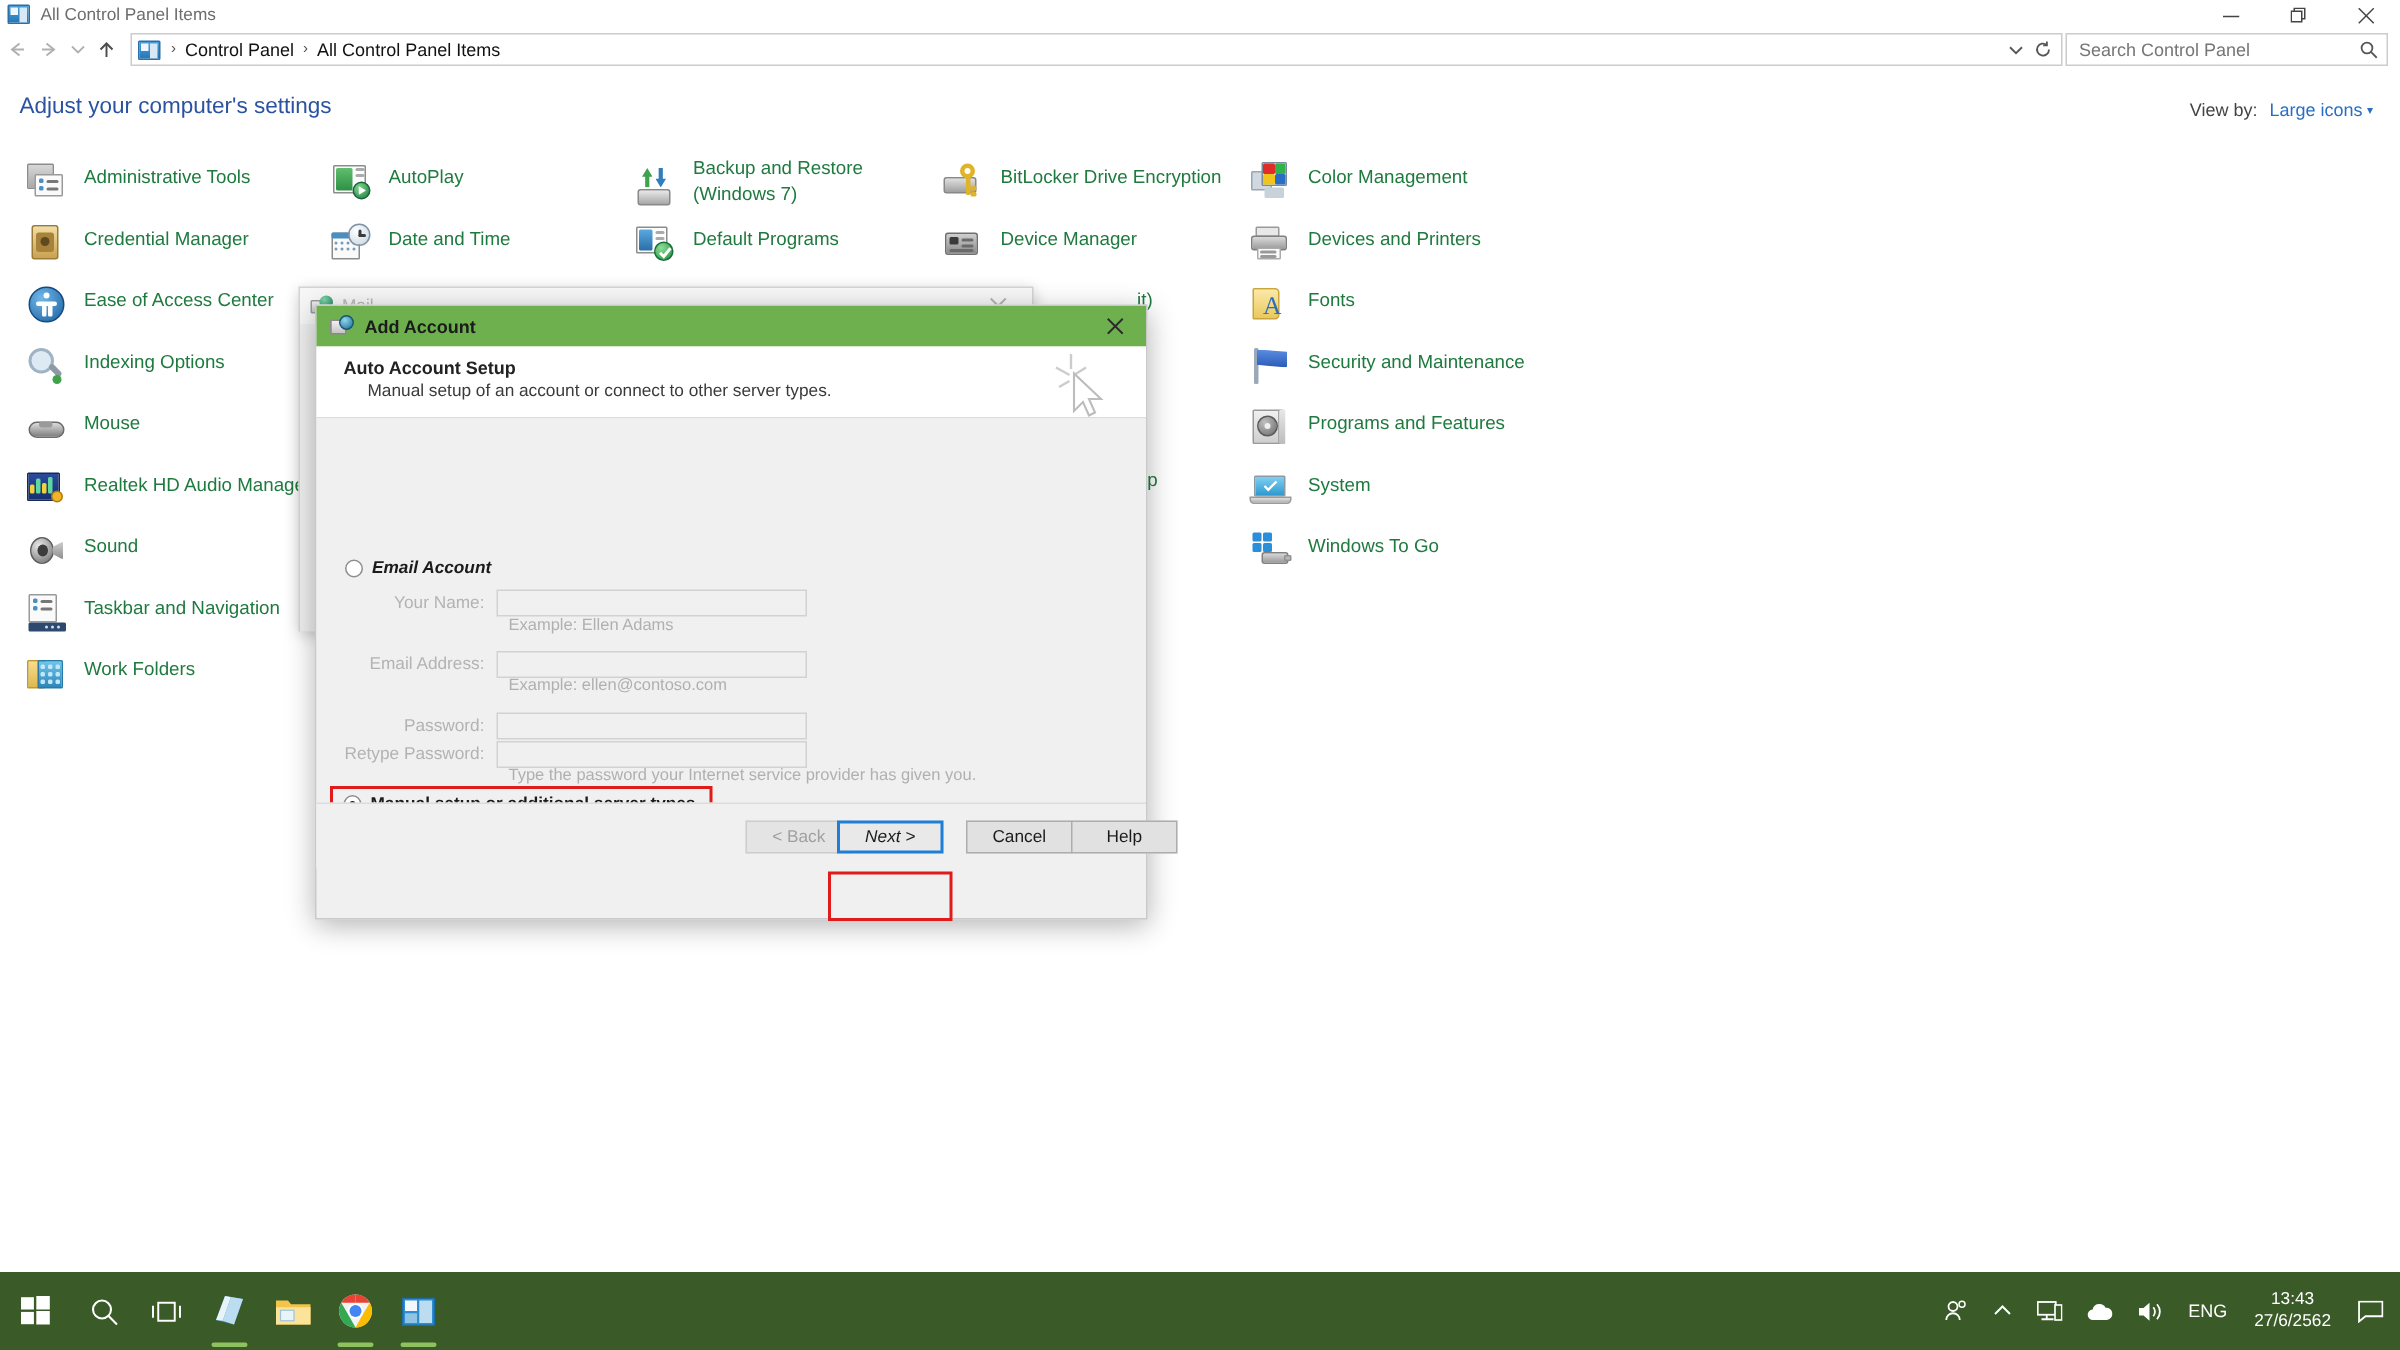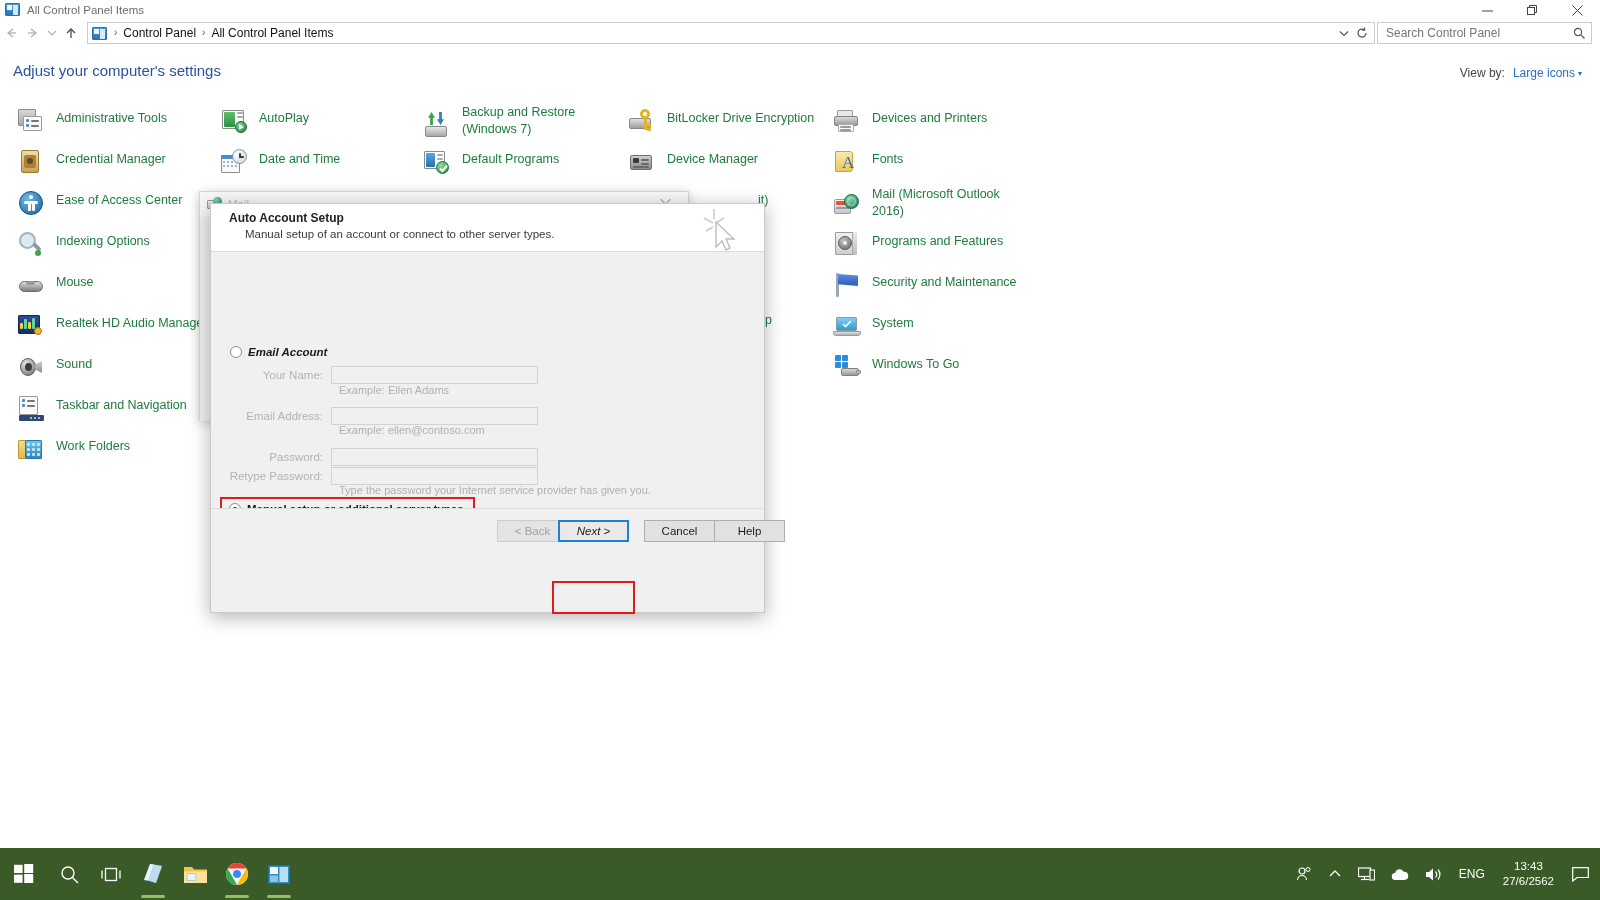--- a/index.html
+++ b/index.html
@@ -579,67 +579,69 @@
           <div class="ico"></div>
           <div class="lbl" style="margin-left:68px;">esktop</div>
         </div>
         <div class="cp-item" style="height:41px;margin-top:40px;">
           <div class="ico"></div>
           <div class="lbl" style="">er</div>
         </div>
       </div>
 
       <div class="cp-col" style="left:830px;">
+        <div class="cp-item">
+          <div class="ico">
+            <div class="sq" style="left:2px;top:8px;width:14px;height:13px;background:#d0d8e0;border:1px solid #9aa6b0;"></div>
+            <div class="sq" style="left:9px;top:2px;width:17px;height:16px;border:1px solid #7a8a98;background:#fff;"></div>
+            <div class="sq" style="left:10px;top:3px;width:7.5px;height:7px;background:#e02b2b;"></div>
+            <div class="sq" style="left:17.5px;top:3px;width:7.5px;height:7px;background:#2fb34a;"></div>
+            <div class="sq" style="left:10px;top:10px;width:7.5px;height:7px;background:#f0c41a;"></div>
+            <div class="sq" style="left:17.5px;top:10px;width:7.5px;height:7px;background:#2a6ec4;"></div>
+            <div class="sq" style="left:11px;top:19px;width:13px;height:7px;background:#c8d2da;"></div>
+          </div>
+          <div class="lbl">Color Management</div>
+        </div>
 
         <div class="cp-item">
           <div class="ico">
             <div class="sq" style="left:5px;top:4px;width:16px;height:7px;background:#e8e8e8;border:1px solid #9a9a9a;"></div>
             <div class="sq" style="left:2px;top:10px;width:24px;height:10px;background:linear-gradient(#dadada,#9a9a9a);border:1px solid #808080;border-radius:2px;"></div>
             <div class="sq" style="left:6px;top:18px;width:16px;height:8px;background:#fafafa;border:1px solid #aaa;"></div>
             <div class="sq" style="left:8px;top:20px;width:11px;height:1.5px;background:#999;"></div>
             <div class="sq" style="left:8px;top:23px;width:11px;height:1.5px;background:#999;"></div>
           </div>
           <div class="lbl">Devices and Printers</div>
         </div>
 
         <div class="cp-item">
           <div class="ico">
             <div class="sq" style="left:3px;top:4px;width:18px;height:21px;background:linear-gradient(#fbe9a8,#e9c95e);border:1px solid #c9a53c;border-radius:1px 3px 3px 1px;"></div>
             <div style="position:absolute;left:10px;top:6px;font-size:17px;color:#2a6ec4;font-family:'Liberation Serif',serif;line-height:20px;">A</div>
           </div>
           <div class="lbl">Fonts</div>
         </div>
 
-        <div class="cp-item two-line">
-          <div class="ico" style="margin-top:5px;">
-            <div class="sq" style="left:2px;top:8px;width:17px;height:15px;background:linear-gradient(#f2f2f2,#c8c8c8);border:1px solid #9a9a9a;border-radius:2px;"></div>
-            <div class="sq" style="left:4px;top:10px;width:13px;height:4px;background:#e8523a;"></div>
-            <div class="sq" style="left:4px;top:16px;width:13px;height:2px;background:#8a9aa8;"></div>
-            <div class="sq" style="left:12px;top:3px;width:15px;height:15px;border-radius:50%;background:radial-gradient(circle at 35% 30%,#7fd8b0,#1d7a52);border:1px solid #176040;"></div>
-            <div class="sq" style="left:15px;top:6px;width:9px;height:9px;border-radius:50%;background:transparent;border:1px solid rgba(255,255,255,0.5);"></div>
-          </div>
-          <div class="lbl">Mail (Microsoft Outlook 2016)</div>
+
+        <div class="cp-item">
+          <div class="ico">
+            <div class="sq" style="left:4px;top:3px;width:2.5px;height:24px;background:#9aa8b8;"></div>
+            <div class="sq" style="left:6px;top:4px;width:20px;height:12px;background:linear-gradient(#5a8ee0,#2a5ab8);clip-path:polygon(0 0,100% 12%,100% 100%,0 85%);"></div>
+          </div>
+          <div class="lbl">Security and Maintenance</div>
         </div>
 
         <div class="cp-item">
           <div class="ico">
             <div class="sq" style="left:3px;top:3px;width:21px;height:23px;background:linear-gradient(#f0f0f0,#cfcfcf);border:1px solid #9a9a9a;border-radius:1px;"></div>
             <div class="sq" style="left:6px;top:7px;width:14px;height:14px;border-radius:50%;background:radial-gradient(circle at 35% 30%,#c0c0c0,#6a6a6a);border:1px solid #5a5a5a;"></div>
             <div class="sq" style="left:11px;top:12px;width:4px;height:4px;border-radius:50%;background:#f0f0f0;"></div>
             <div class="sq" style="left:20px;top:3px;width:5px;height:23px;background:linear-gradient(#e8e8e8,#bcbcbc);border-left:1px solid #a8a8a8;"></div>
           </div>
           <div class="lbl">Programs and Features</div>
-        </div>
-
-        <div class="cp-item">
-          <div class="ico">
-            <div class="sq" style="left:4px;top:3px;width:2.5px;height:24px;background:#9aa8b8;"></div>
-            <div class="sq" style="left:6px;top:4px;width:20px;height:12px;background:linear-gradient(#5a8ee0,#2a5ab8);clip-path:polygon(0 0,100% 12%,100% 100%,0 85%);"></div>
-          </div>
-          <div class="lbl">Security and Maintenance</div>
         </div>
 
         <div class="cp-item">
           <div class="ico">
             <div class="sq" style="left:4px;top:6px;width:21px;height:14px;background:linear-gradient(#7fd0f0,#2f9ad0);border:1px solid #8c9aa6;"></div>
             <div class="sq" style="left:1px;top:20px;width:28px;height:5px;background:linear-gradient(#e0e0e0,#b0b0b0);border-radius:0 0 3px 3px;border:1px solid #9a9a9a;"></div>
             <svg style="position:absolute;left:10px;top:9px;" width="10" height="8">
                 <polyline points="1,4 3.5,6.5 9,1" fill="none" stroke="#fff" stroke-width="1.6"></polyline>
               </svg>
           </div>
@@ -674,20 +676,33 @@
       <svg width="13" height="13">
           <polyline points="1.5,4 6.5,9 11.5,4" fill="none" stroke="#b4b4b4" stroke-width="1.3"></polyline>
         </svg>
     </div>
   </div>
   <div id="mail-dialog-body"></div>
 </div>
 
 <div id="addacct-dialog">
 
+  <div id="addacct-titlebar">
+    <div style="width:16px;height:16px;position:relative;">
+      <div class="sq" style="left:0;top:3px;width:11px;height:10px;background:linear-gradient(#f2f2f2,#c4c4c4);border:1px solid #8a8a8a;"></div>
+      <div class="sq" style="left:6px;top:0;width:10px;height:10px;border-radius:50%;background:radial-gradient(circle at 35% 30%,#8fd8e8,#1d6a9a);border:1px solid #15557e;"></div>
+    </div>
+    <div id="addacct-title">Add Account</div>
+    <div id="addacct-close">
+      <svg width="11" height="11">
+        <line x1="0.5" y1="0.5" x2="10.5" y2="10.5" stroke="#2b2b2b" stroke-width="1.3"></line>
+        <line x1="10.5" y1="0.5" x2="0.5" y2="10.5" stroke="#2b2b2b" stroke-width="1.3"></line>
+      </svg>
+    </div>
+  </div>
 
   <div id="addacct-header">
     <div id="addacct-header-title">Auto Account Setup</div>
     <div id="addacct-header-sub">Manual setup of an account or connect to other server types.</div>
     <div id="addacct-header-art">
       <svg width="55" height="46" viewBox="0 0 55 46">
         <g stroke="#cccccc" stroke-width="1.6" fill="none">
           <line x1="20" y1="3" x2="20" y2="13"></line>
           <line x1="10" y1="12" x2="19" y2="17"></line>
           <line x1="30" y1="12" x2="22" y2="17"></line>

